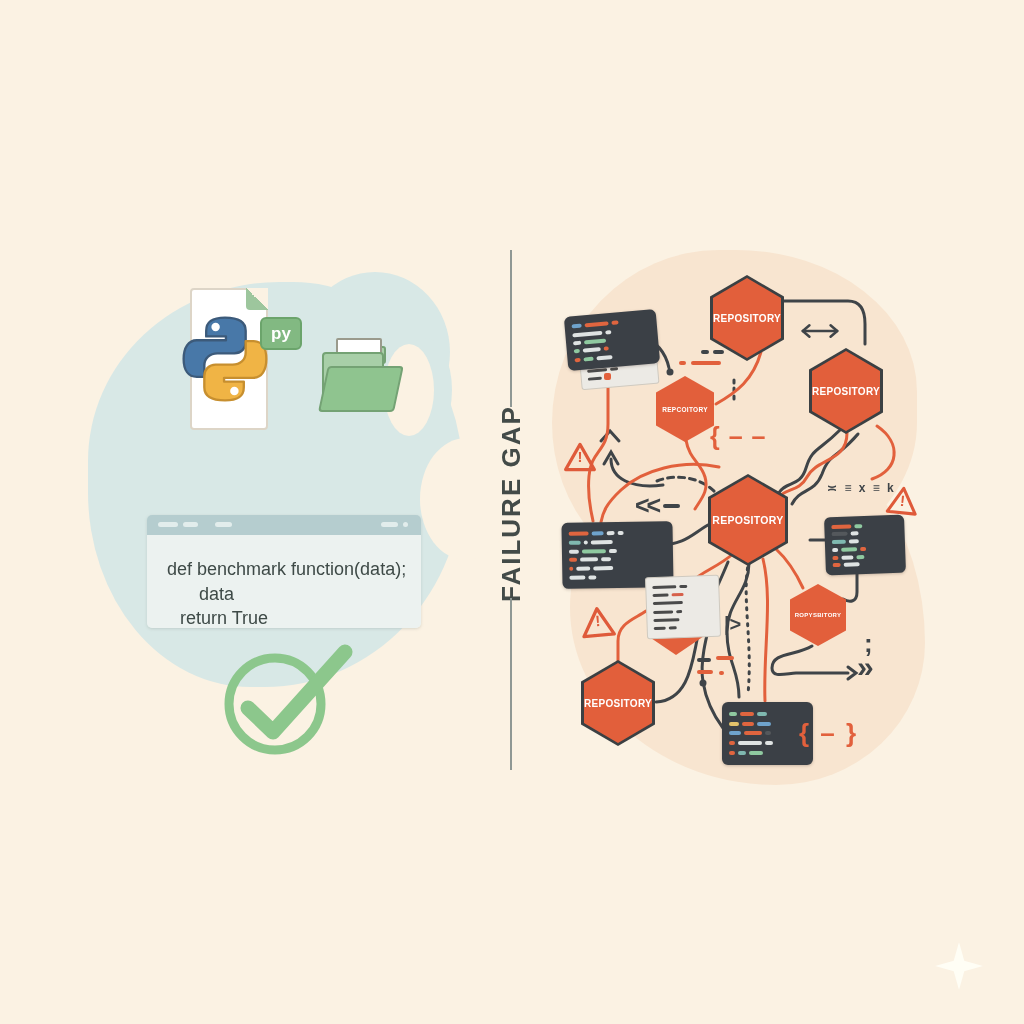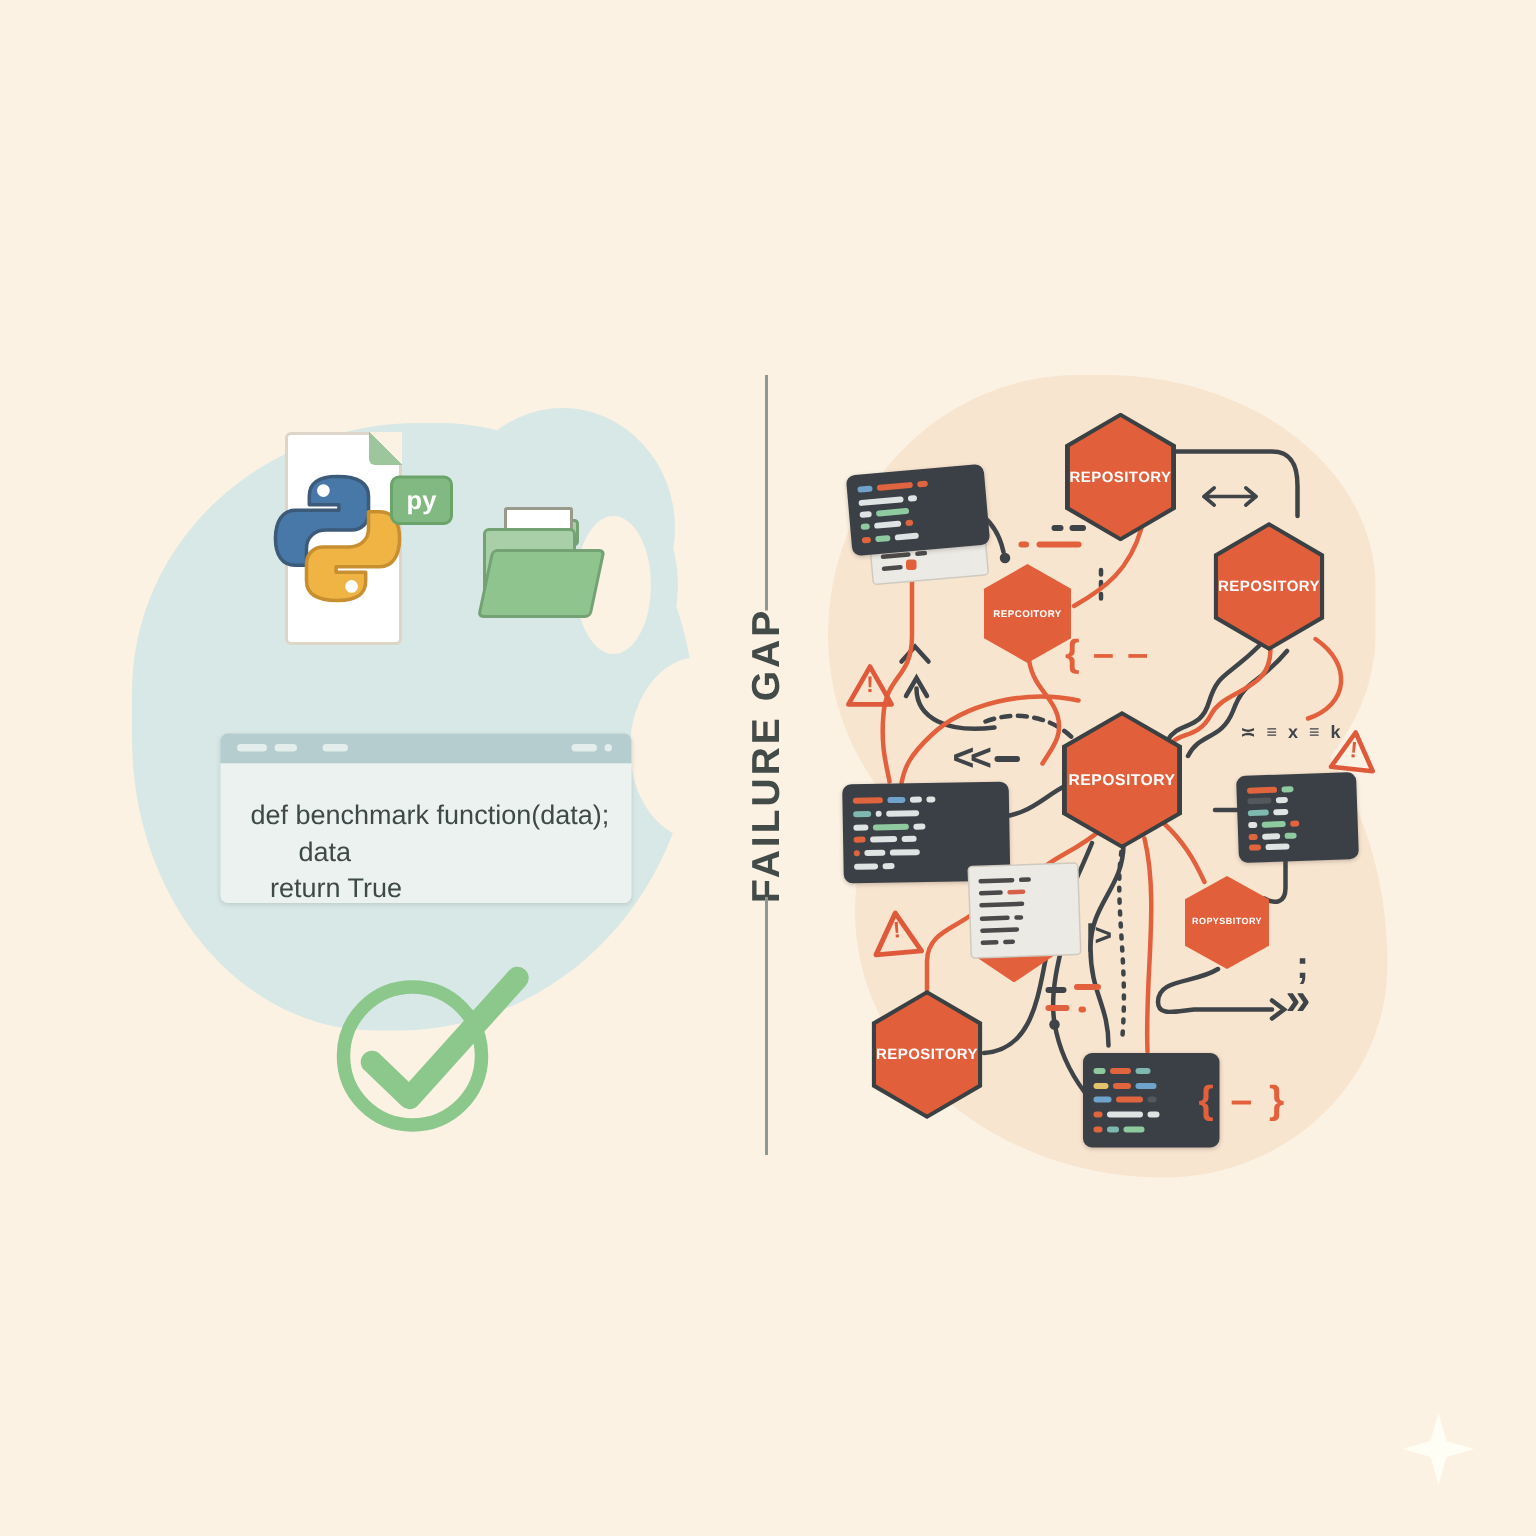--- a/index.html
+++ b/index.html
@@ -33,21 +33,21 @@
 
   
   #folder{left:316px;top:334px;width:80px;height:80px;z-index:2}
   #folder .tab{position:absolute;left:50px;top:12px;width:16px;height:14px;background:#a8cfa8;border:2px solid #74a274;border-radius:3px}
   #folder .doc{position:absolute;left:20px;top:4px;width:42px;height:50px;background:#fff;border:2px solid #9a9a8c;border-radius:2px;padding-top:8px}
   #folder .doc i{display:block;height:3px;background:#b9b9ae;border-radius:2px;margin:4px 6px 0 6px}
   #folder .back{position:absolute;left:6px;top:18px;width:58px;height:50px;background:#a8cfa8;border:2px solid #74a274;border-radius:4px}
   #folder .front{position:absolute;left:2px;top:32px;width:72px;height:42px;background:#8fc48f;border:2px solid #74a274;border-radius:4px;transform:skewX(-12deg);transform-origin:bottom left}
 
   
-  #codeWin{left:147px;top:489px;width:274px;height:113px;z-index:2;border-radius:5px;
+  #codeWin{left:147px;top:515px;width:274px;height:113px;z-index:2;border-radius:5px;
            box-shadow:0 1px 3px rgba(120,130,125,.25)}
   #codeWin .hdr{height:20px;background:#b5cdcf;border-radius:5px 5px 0 0;position:relative}
   #codeWin .hdr i{position:absolute;top:7px;height:5px;background:#e2edec;border-radius:3px}
   #codeWin .body{height:93px;background:#ecf2f0;border-radius:0 0 5px 5px;position:relative;
            color:#3e4a47;font-size:18px;line-height:25px}
   #codeWin .l1{position:absolute;left:20px;top:22px}
   #codeWin .l2{position:absolute;left:52px;top:47px}
   #codeWin .l3{position:absolute;left:33px;top:71px}
 
   

